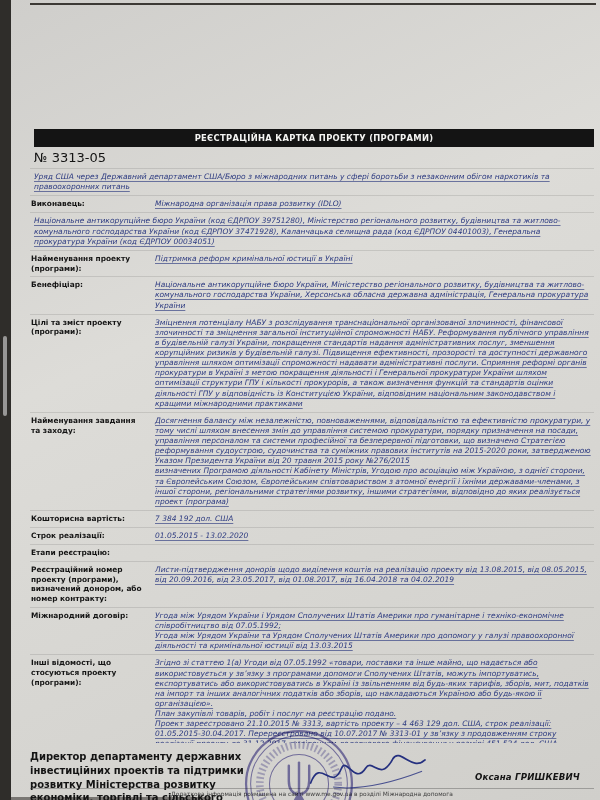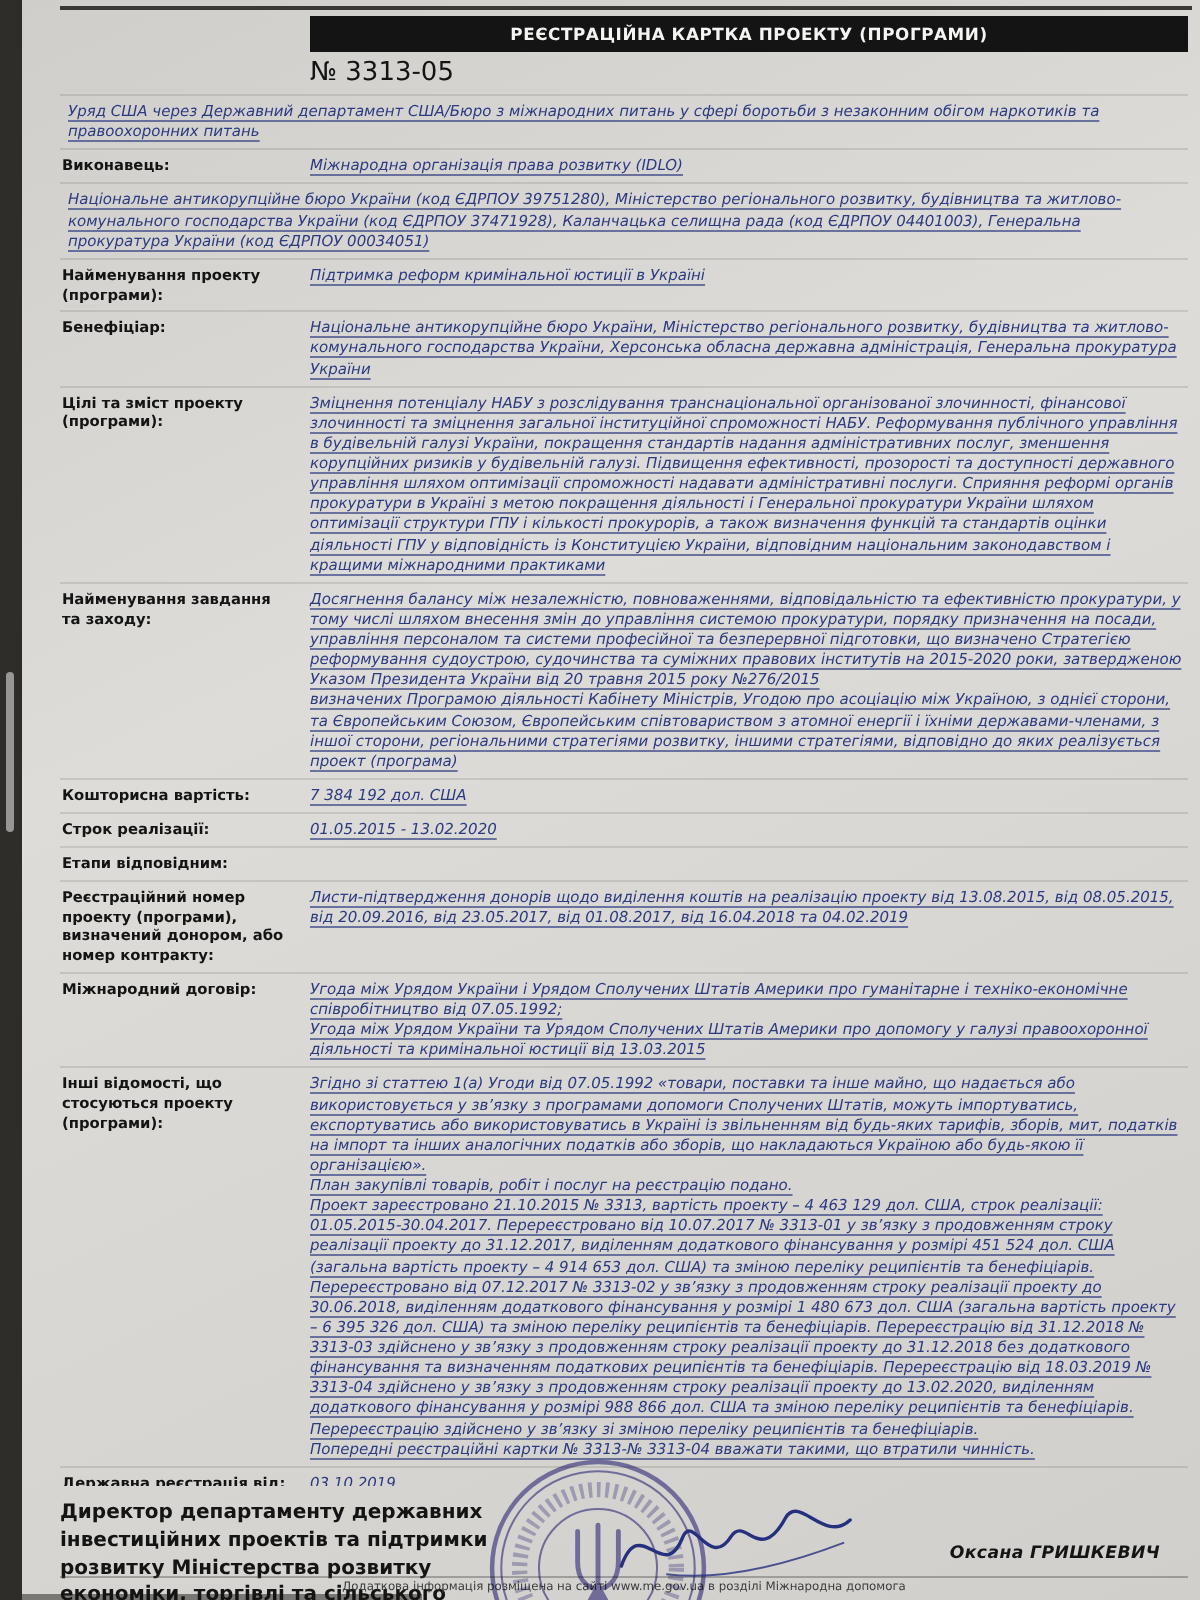--- a/index.html
+++ b/index.html
@@ -14,21 +14,21 @@
   .scan-edge-left { position:absolute; left:0; top:0; width:11px; height:100%; background:#2f2d2a; }
   .scan-edge-left::after { content:""; position:absolute; left:3px; top:42%; width:4px; height:80px;
     background:rgba(255,255,255,.5); border-radius:2px; }
   .scan-edge-top { position:absolute; left:30px; right:4px; top:3px; height:2px; background:#3c3935; }
   .scan-edge-bottom { position:absolute; left:11px; bottom:0; width:200px; height:3px; background:#3c3935; opacity:.6; }
 
   .content { position:absolute; left:30px; right:6px; top:8px; bottom:0; }
 
   .form-table { height:735px; overflow:hidden; }
   .row { display:flex; border-top:1px solid rgba(60,60,60,.14); }
-  .row:first-child { border-top:none; }
+  .row:first-child { border-top:none;flex-direction:column; }
   .cell.label {
     width:121px; flex:0 0 121px; padding:3px 6px 3px 1px;
     font-weight:bold; font-size:7.4px; line-height:1.32; color:#141414;
   }
   .cell.value {
     flex:1; padding:3px 2px 3px 4px;
     font-size:7.5px; line-height:1.35; color:#2c3a80;
     text-decoration:underline; text-decoration-thickness:.5px; text-underline-offset:1.5px;
     text-decoration-color:rgba(44,58,128,.65);
     white-space:pre-line;
@@ -118,21 +118,21 @@
         <div class="cell label">Кошторисна вартість:</div>
         <div class="cell value">7 384 192 дол. США</div>
       </div>
 
       <div class="row">
         <div class="cell label">Строк реалізації:</div>
         <div class="cell value">01.05.2015 - 13.02.2020</div>
       </div>
 
       <div class="row">
-        <div class="cell label">Етапи відповідним:</div>
+        <div class="cell label">Етапи реєстрацію:</div>
         <div class="cell value"></div>
       </div>
 
       <div class="row">
         <div class="cell label">Реєстраційний номер проекту (програми), визначений донором, або номер контракту:</div>
         <div class="cell value">Листи-підтвердження донорів щодо виділення коштів на реалізацію проекту від 13.08.2015, від 08.05.2015, від 20.09.2016, від 23.05.2017, від 01.08.2017, від 16.04.2018 та 04.02.2019</div>
       </div>
 
       <div class="row">
         <div class="cell label">Міжнародний договір:</div>

